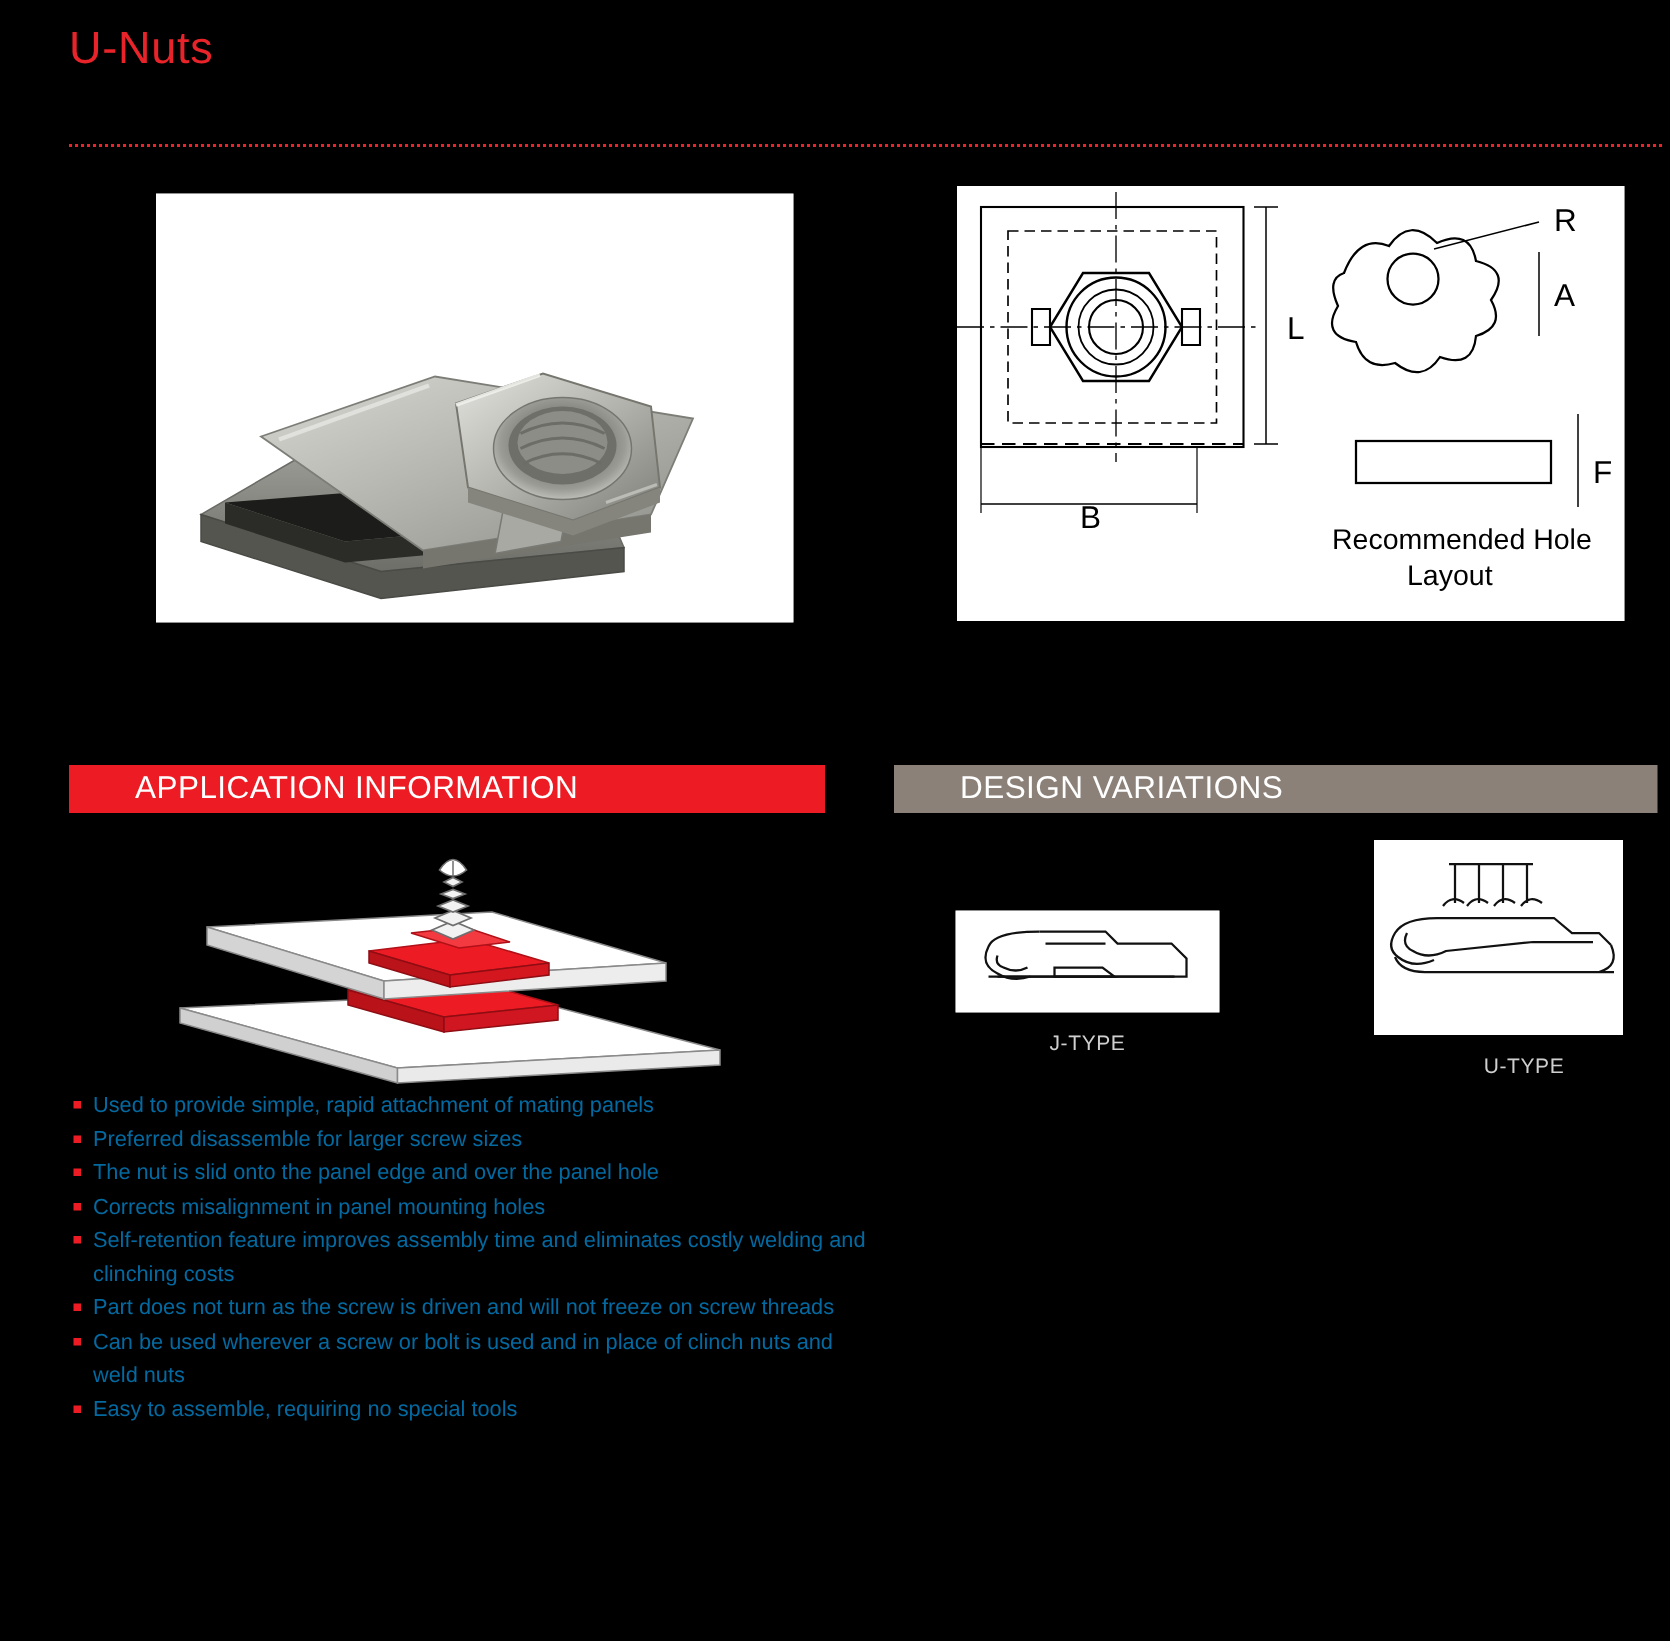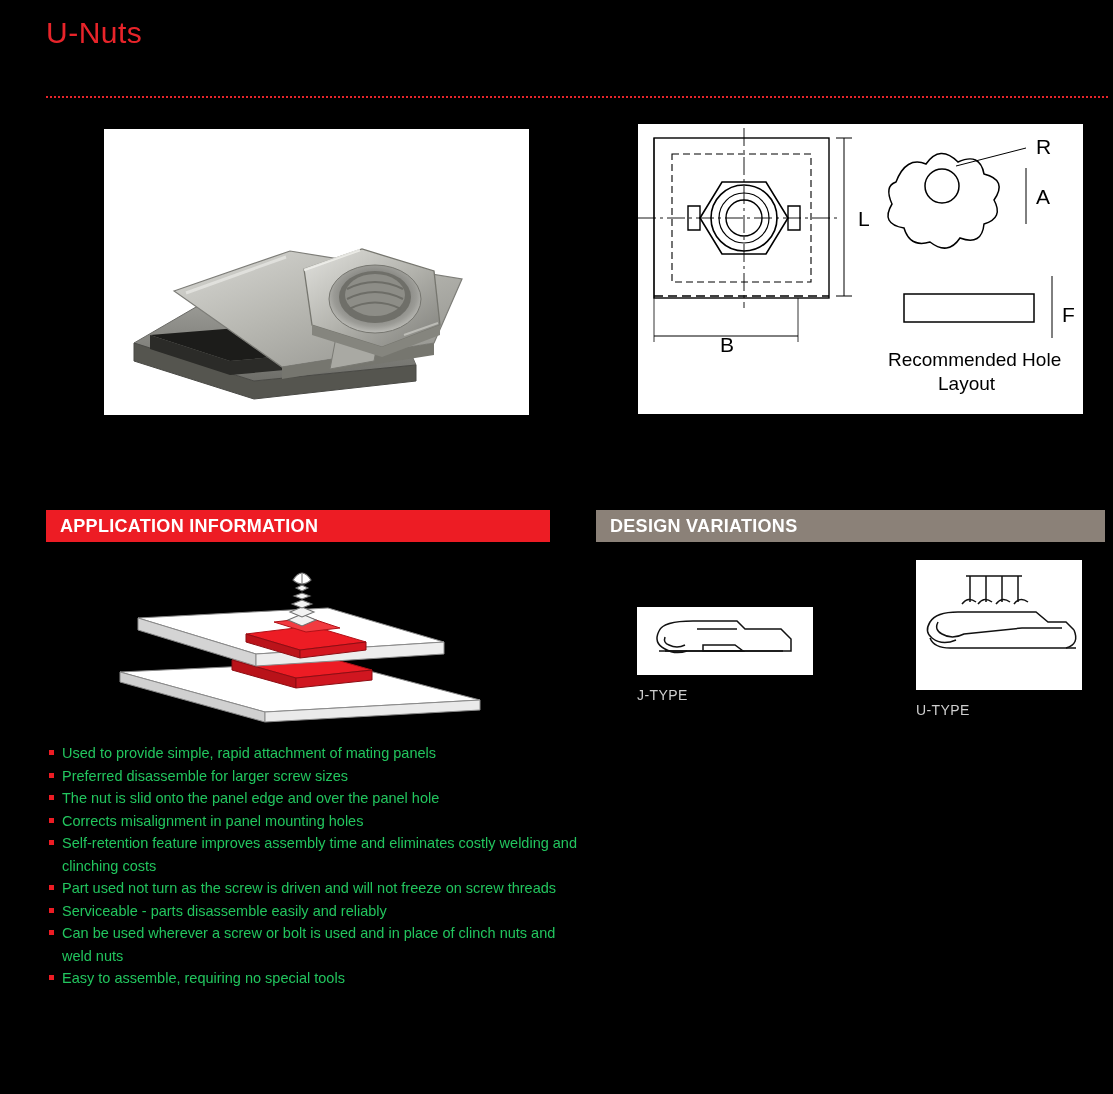--- a/index.html
+++ b/index.html
@@ -49,24 +49,23 @@
     overflow: hidden;
   }
   .drawing-svg { display:block; width:100%; height:100%; }
 
   
   .sec-header {
     position: absolute;
     height: 32px;
     line-height: 32px;
     color: #ffffff;
-    font-size: 18px;
-    padding-left: 14px;
+    font-size: 21px;
+    padding-left: 44px;
     letter-spacing: 0.3px;
-    font-weight: bold;
   }
   .sec-header.app {
     left: 26px; top: 510px; width: 504px;
     background: #ed1c24;
   }
   .sec-header.design {
     left: 576px; top: 510px; width: 509px;
     background: #8b8178;
   }
 
@@ -74,43 +73,43 @@
   .app-illo {
     position: absolute;
     left: 40px; top: 550px;
     width: 480px; height: 180px;
   }
   .app-illo svg { display:block; width:100%; height:100%; }
 
   
   .bullets {
     position: absolute;
-    left: 28px; top: 742px;
+    left: 28px; top: 726px;
     width: 530px;
-    color: #22c55e;
+    color: #0369a1;
     font-size: 14.5px;
     line-height: 22.5px;
   }
   .bullet-item {
     position: relative;
     padding-left: 14px;
     margin-bottom: 0px;
   }
   .bullet-item::before {
     content: "";
     position: absolute;
     left: 1px; top: 8px;
     width: 5px; height: 5px;
     background: #ed1c24;
   }
 
   
   .var {
     position: absolute;
-    text-align: left;
+    text-align: center;
   }
   .var-img {
     background: #ffffff;
     overflow: hidden;
   }
   .var-img svg { display:block; width:100%; height:100%; }
   .var-label {
     color: #cfcfcf;
     font-size: 14px;
     margin-top: 12px;
@@ -271,22 +270,21 @@
       <line x1="242" y1="24" x2="242" y2="34" stroke="#6f6f6f" stroke-width="1"></line>
     </svg>
   </div>
 
   <div class="bullets">
     <div class="bullet-item">Used to provide simple, rapid attachment of mating panels</div>
     <div class="bullet-item">Preferred disassemble for larger screw sizes</div>
     <div class="bullet-item">The nut is slid onto the panel edge and over the panel hole</div>
     <div class="bullet-item">Corrects misalignment in panel mounting holes</div>
     <div class="bullet-item">Self-retention feature improves assembly time and eliminates costly welding and clinching costs</div>
-    <div class="bullet-item">Part used not turn as the screw is driven and will not freeze on screw threads</div>
-    <div class="bullet-item">Serviceable - parts disassemble easily and reliably</div>
+    <div class="bullet-item">Part does not turn as the screw is driven and will not freeze on screw threads</div>
     <div class="bullet-item">Can be used wherever a screw or bolt is used and in place of clinch nuts and weld nuts</div>
     <div class="bullet-item">Easy to assemble, requiring no special tools</div>
   </div>
 
   <div class="var var-j">
     <div class="var-img">
       <svg viewBox="0 0 176 68" xmlns="http://www.w3.org/2000/svg">
         <rect x="0" y="0" width="176" height="68" fill="#ffffff"></rect>
         <g fill="none" stroke="#111" stroke-width="1.5">
           <path d="M56,14 h44 l8,8 h36 l10,10 v12 h-126"></path>

